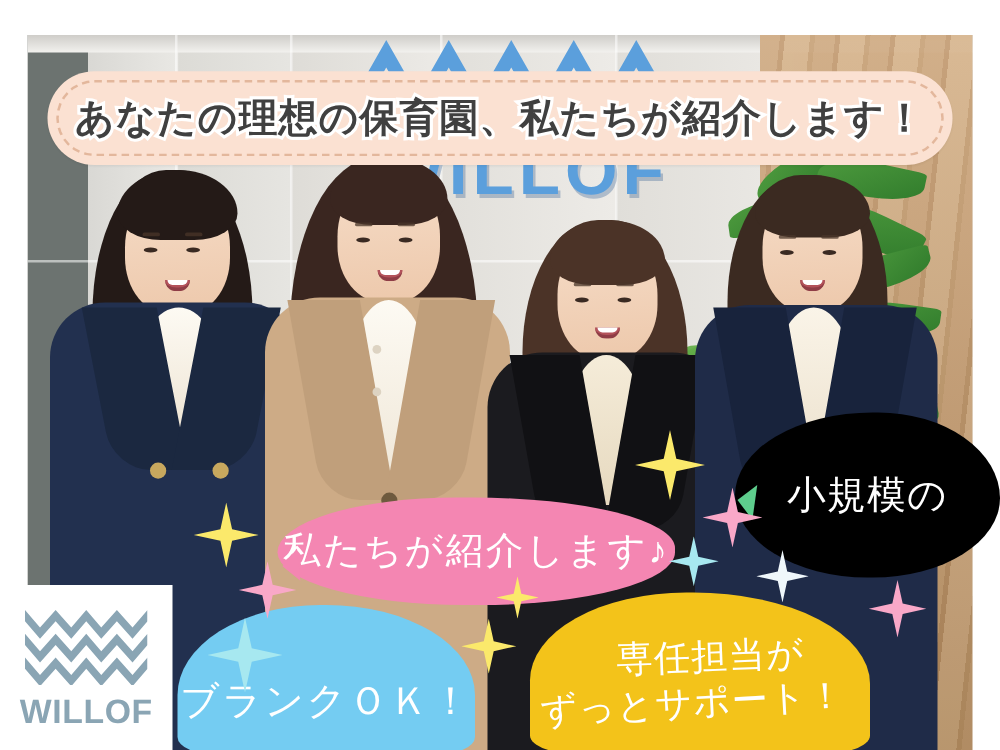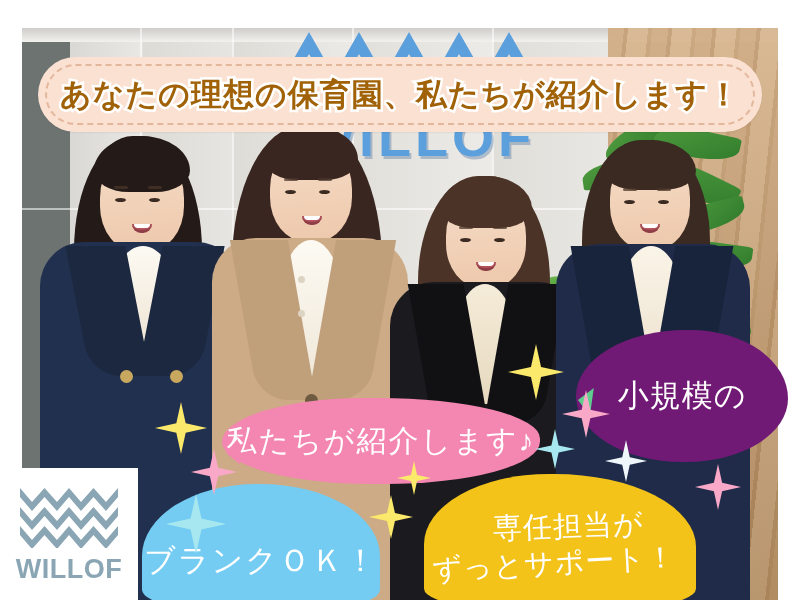--- a/index.html
+++ b/index.html
@@ -136,43 +136,43 @@
     position: absolute; left: 7px; top: 7px; right: 7px; bottom: 7px;
     border: 2.5px dashed #e3b79c;
     border-radius: 32px;
   }
   .banner-text {
     position: relative;
     display: flex; align-items: center; justify-content: center;
     height: 100%;
     font-size: 31px; font-weight: 700;
     letter-spacing: 1px;
-    color: #a16207;
+    color: #404040;
     -webkit-text-stroke: 5px #ffffff;
     paint-order: stroke fill;
     white-space: nowrap;
   }
 
   
   .bubble {
     position: absolute;
     display: flex; flex-direction: column;
     align-items: center; justify-content: center;
     color: #ffffff;
     font-weight: 500;
     line-height: 1.22;
     text-align: center;
     white-space: nowrap;
   }
 
   
   .bub-green {
-    left: 576px; top: 330px;
+    left: 588px; top: 330px;
     width: 212px; height: 132px;
-    background: #701a75;
+    background: #000000;
     border-radius: 52% 46% 48% 50% / 50% 52% 48% 50%;
     font-size: 31px;
     letter-spacing: 1px;
     z-index: 30;
   }
   .bub-green::after{
     content:""; position:absolute;
     left: 2px; top: 56px;
     width: 0; height:0;
     border: 14px solid transparent;

